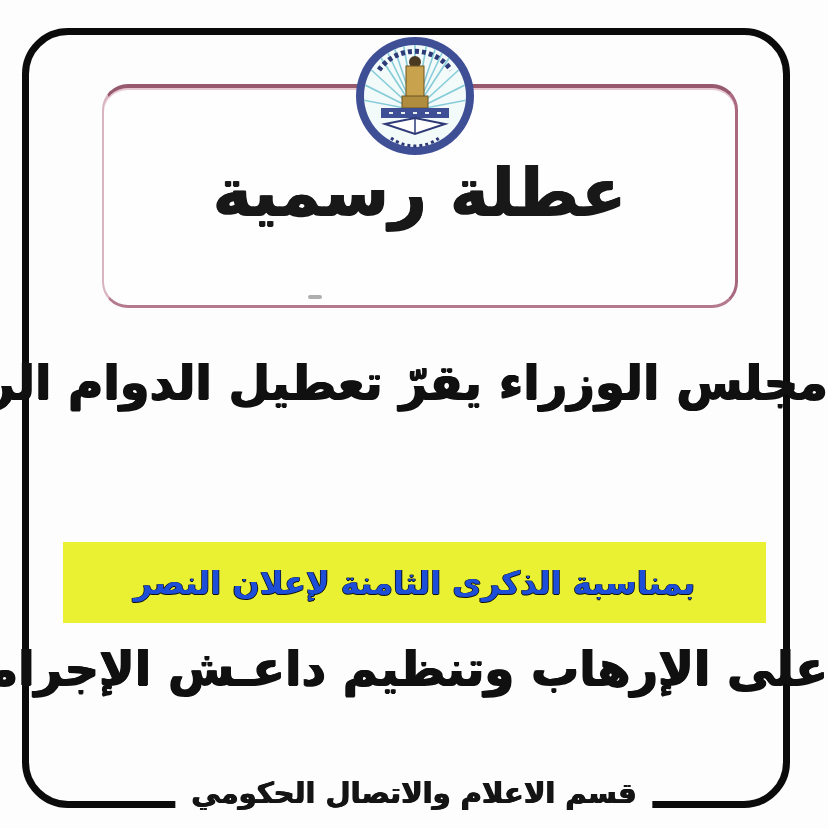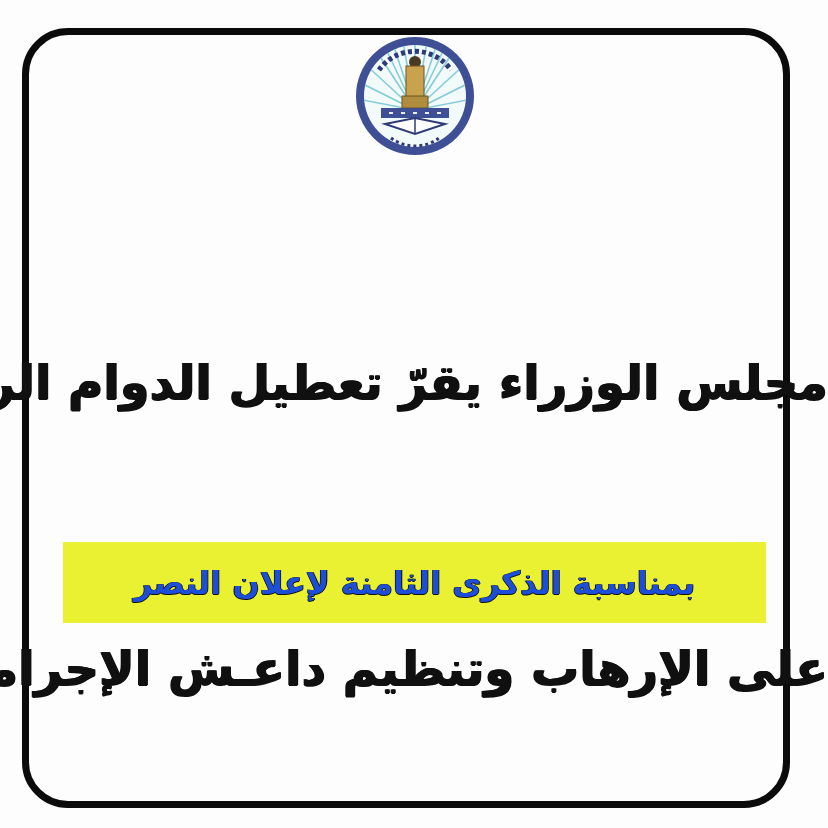--- a/index.html
+++ b/index.html
@@ -63,20 +63,24 @@
     text-shadow:0.6px 0 0 #141414,-0.6px 0 0 #141414;
   }
 </style>
 </head>
 <body>
 
 <div class="canvas">
 
   <div class="frame"></div>
 
+  <div class="title-box">
+    <div class="title" dir="rtl">عطلة رسمية</div>
+    <div class="smudge"></div>
+  </div>
 
   <div class="logo">
     <svg viewBox="0 0 120 120" width="122" height="120" aria-hidden="true">
       <defs>
         <clipPath id="inner-clip">
             <circle cx="60" cy="60" r="51"></circle>
           </clipPath>
       </defs>
 
       <circle cx="60" cy="60" r="59" fill="#3f4f96"></circle>
@@ -126,14 +130,15 @@
 
   <div class="line line1" dir="rtl">مجلس الوزراء يقرّ تعطيل الدوام الرسمي</div>
 
 
   <div class="highlight">
     <span class="hl-text" dir="rtl">بمناسبة الذكرى الثامنة لإعلان النصر</span>
   </div>
 
   <div class="line line4" dir="rtl">على الإرهاب وتنظيم داعـش الإجرامي.</div>
 
+  <div class="footer" dir="rtl">قسم الاعلام والاتصال الحكومي</div>
 
 </div>
 
 </body></html>

